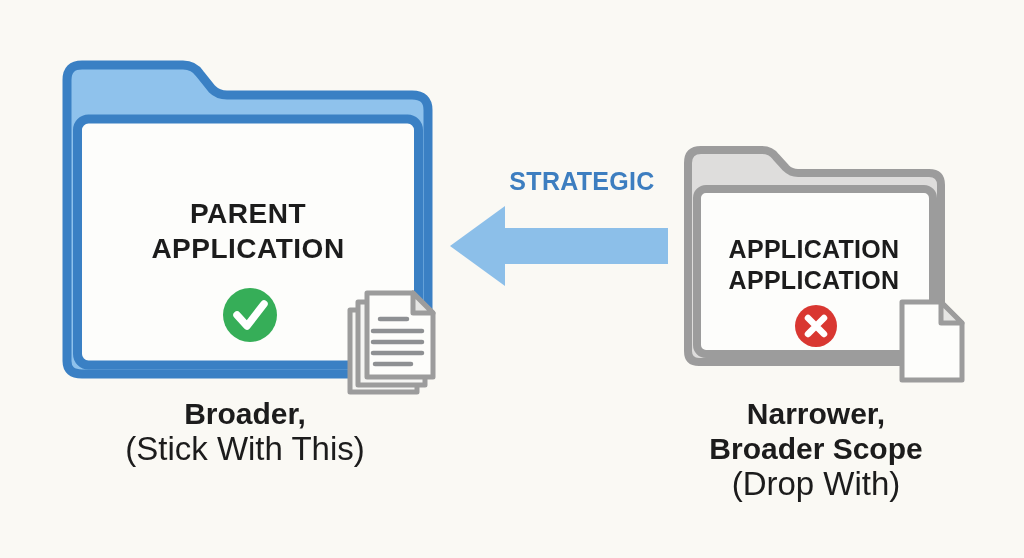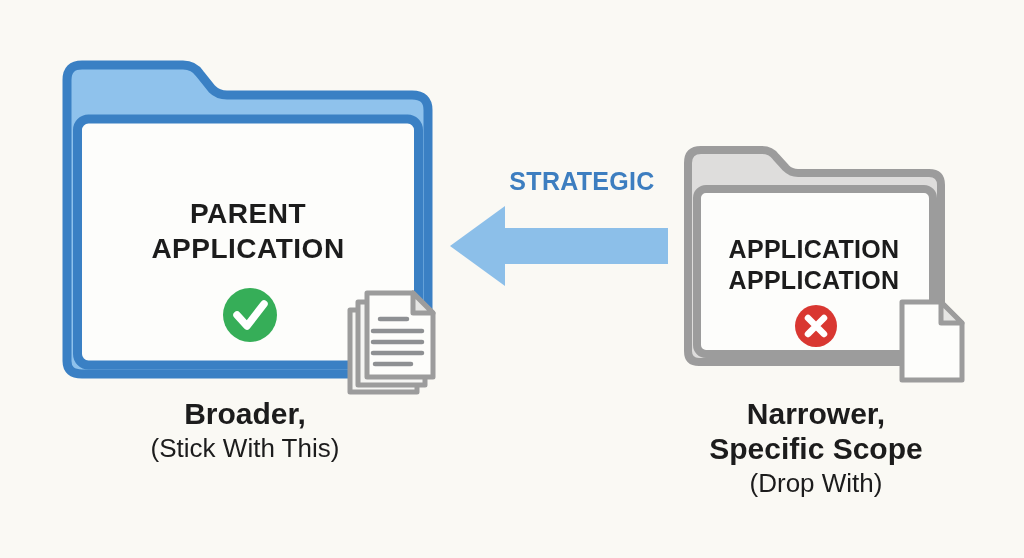--- a/index.html
+++ b/index.html
@@ -75,21 +75,21 @@
   }
   .caption {
     top: 396px;
     font-size: 30px; font-weight: bold;
     line-height: 35px;
   }
   .caption-left  { left: 245px; }
   .caption-right { left: 816px; }
   .caption .plain {
     font-weight: normal;
-    font-size: 26px;
+    font-size: 33px;
   }
 </style>
 </head>
 <body>
 
 <div class="canvas">
 
   <svg class="diagram" width="1024" height="558" viewBox="0 0 1024 558">
 
     <g>
@@ -150,17 +150,17 @@
     <span>STRATEGIC</span>
   </div>
 
   <div class="txt caption caption-left">
     <span>Broader,</span>
     <span class="plain">(Stick With This)</span>
   </div>
 
   <div class="txt caption caption-right">
     <span>Narrower,</span>
-    <span>Specific Scope</span>
+    <span>Broader Scope</span>
     <span class="plain">(Drop With)</span>
   </div>
 
 </div>
 
 </body></html>

